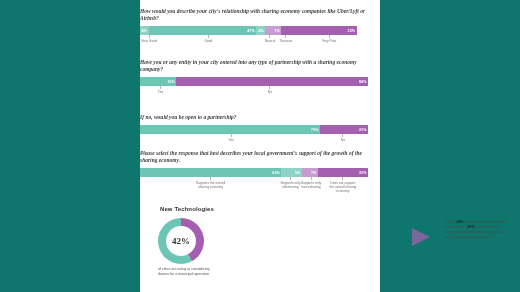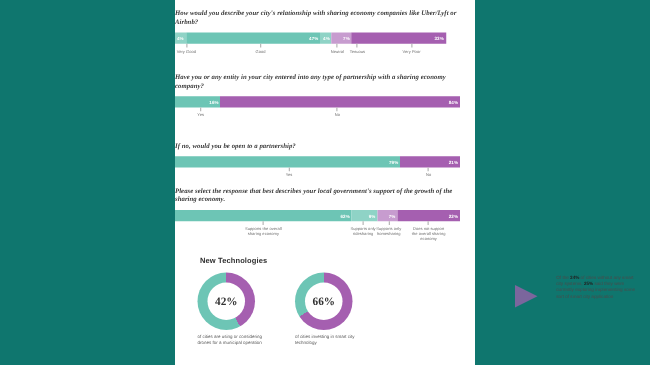--- a/index.html
+++ b/index.html
@@ -207,23 +207,18 @@
         </div>
       </div>
 
     <div class="nt-head">New Technologies</div>
 
     <div class="donut-wrap" id="donut0" style="left:18px;top:218px;">
         <div class="donut" style="background: conic-gradient(rgb(165, 95, 176) 0deg, rgb(165, 95, 176) 151.2deg, rgb(109, 197, 181) 151.2deg, rgb(109, 197, 181) 360deg);"></div>
         <div class="donut-val">42%</div>
         <div class="donut-cap">of cities are using or considering drones for a municipal operation</div>
       </div>
-    <div class="donut-wrap" id="donut1" style="left:96px;top:218px;">
-        <div class="donut" style="background: conic-gradient(rgb(165, 95, 176) 0deg, rgb(165, 95, 176) 237.6deg, rgb(109, 197, 181) 237.6deg, rgb(109, 197, 181) 360deg);"></div>
-        <div class="donut-val">66%</div>
-        <div class="donut-cap">of cities investing in smart city technology</div>
-      </div>
 
     <div class="callout"></div>
     <div class="note" id="note"><span>Of the </span><b>34%</b><span> of cities without any smart city systems, </span><b>25%</b><span> said they were currently exploring implementing some sort of smart city application</span></div>
 
   </div>
 </div>
 
 </body></html>

